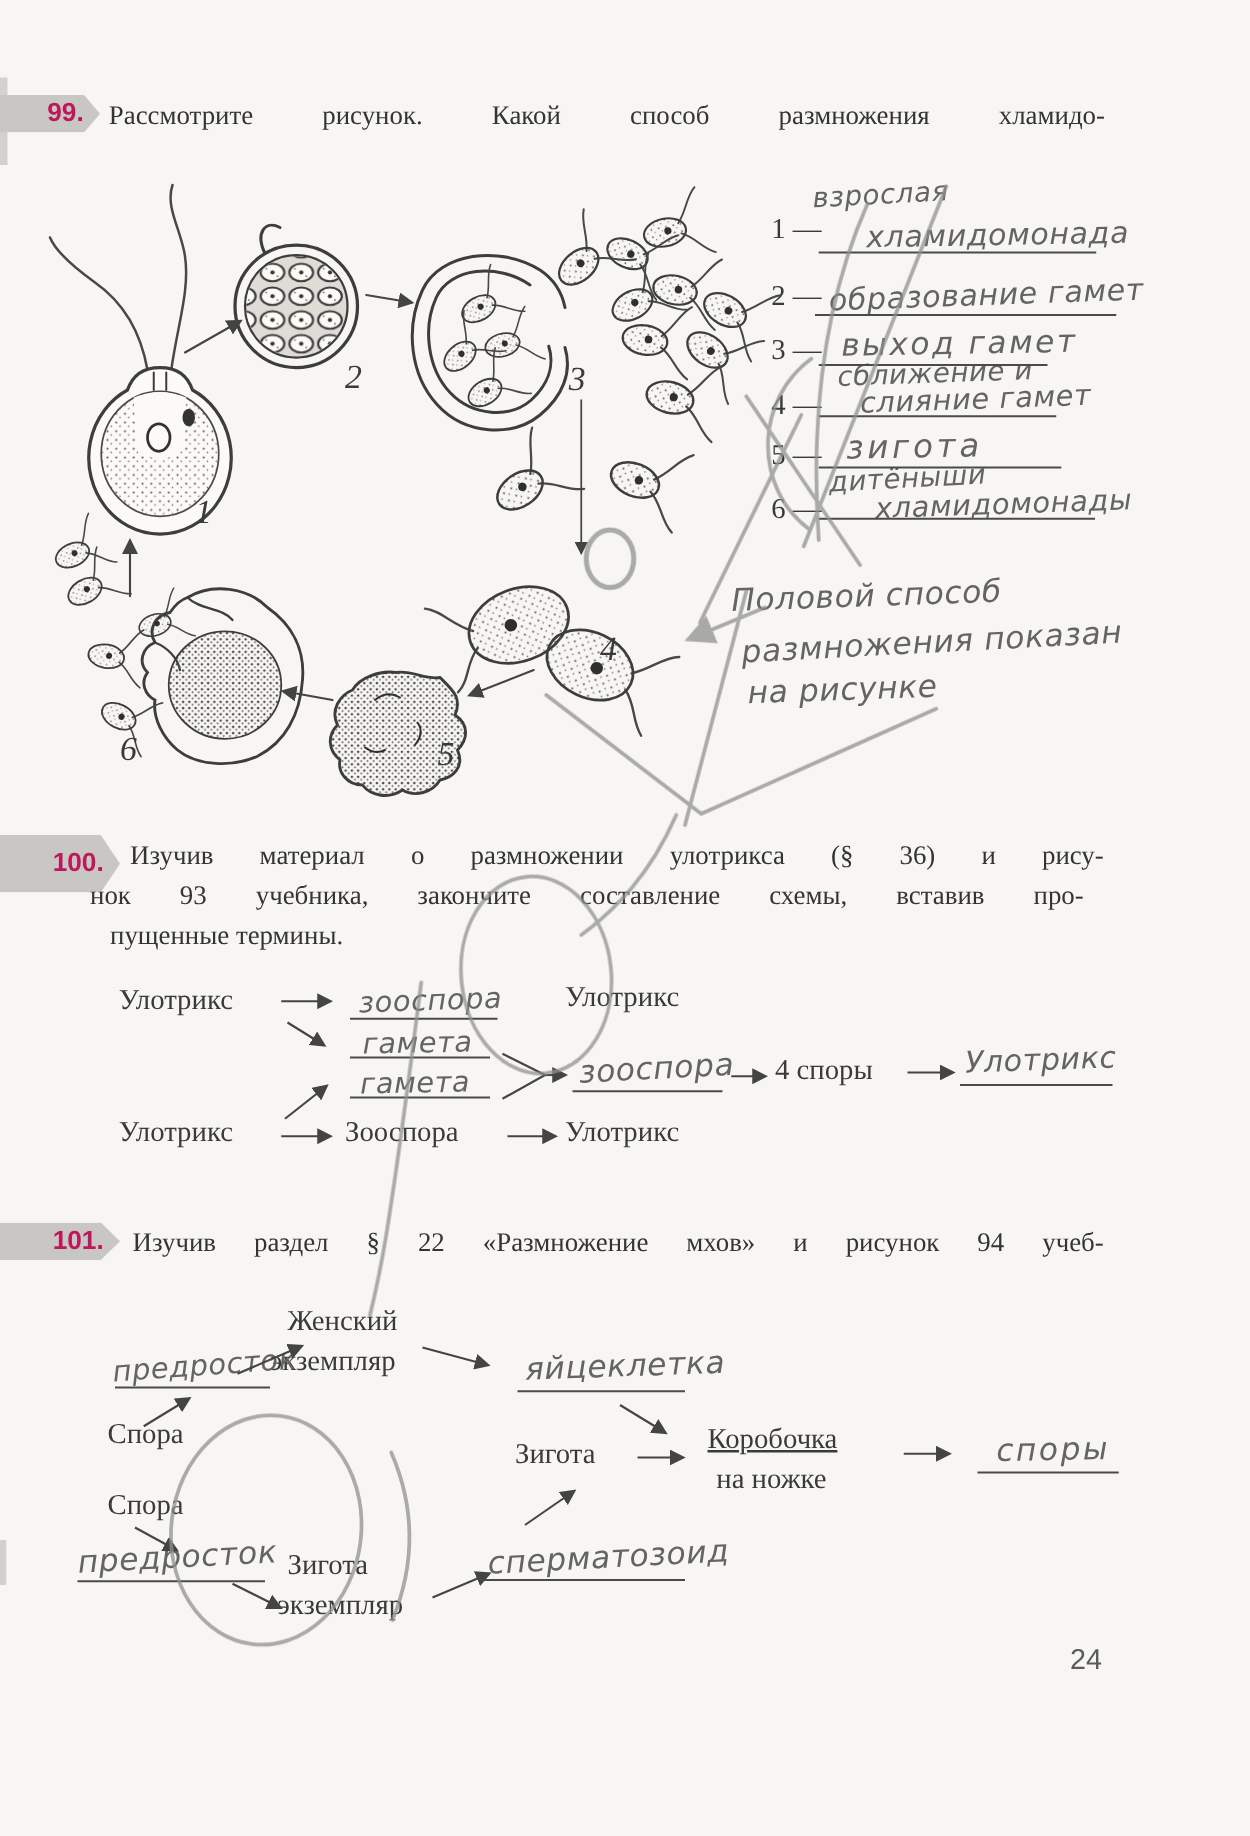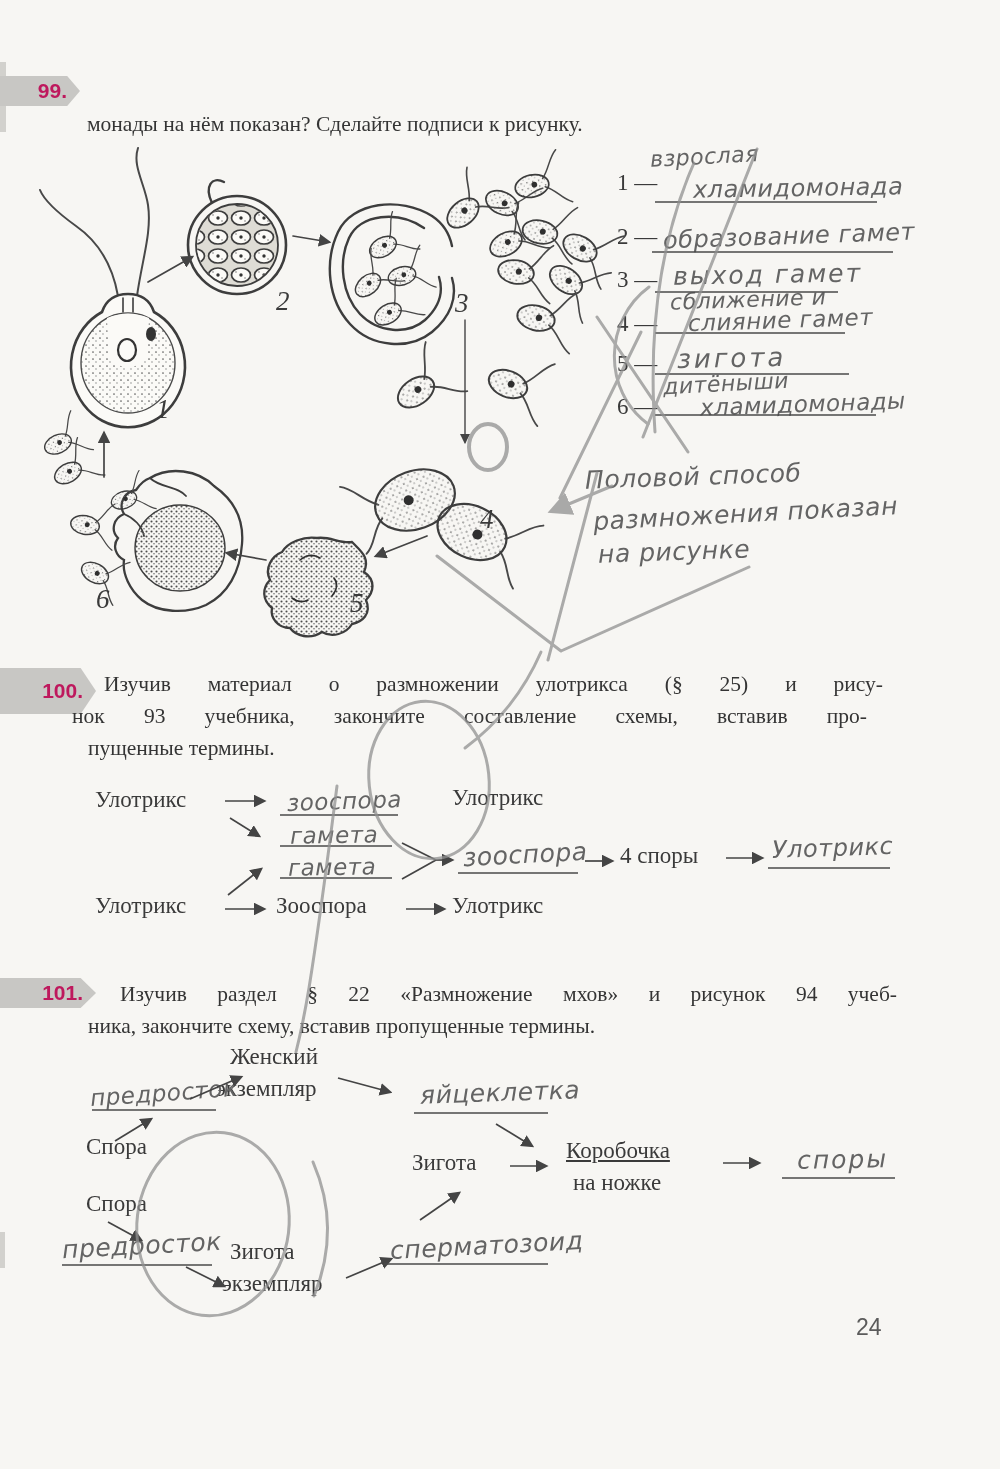--- a/index.html
+++ b/index.html
@@ -25,21 +25,21 @@
 <body>
 
 <div class="page">
 
   <div class="abs edge" style="left:0;top:62;width:6px;height:70px;top:62px;"></div>
   <div class="abs edge" style="left:0;top:1232px;width:5px;height:36px;"></div>
 
   <div class="abs badge" style="left:0;top:76px;width:80px;height:30px;">
     <span>99.</span>
   </div>
-  <div class="abs print" style="left:87px;top:109px;">монады на нём показан? Сделайте подписи к рисунку.</div>
+  <div class="abs print just" style="left:87px;top:77px;width:797px;">Рассмотрите рисунок. Какой способ размножения хламидо-</div>
 
   <div class="abs num" style="left:617px;top:170px;">1 —</div>
   <div class="abs num" style="left:617px;top:224px;">2 —</div>
   <div class="abs num" style="left:617px;top:267px;">3 —</div>
   <div class="abs num" style="left:617px;top:311px;">4 —</div>
   <div class="abs num" style="left:617px;top:351px;">5 —</div>
   <div class="abs num" style="left:617px;top:394px;">6 —</div>
 
   <div class="abs hand" style="left:650px;top:144px;font-size:22px;transform:rotate(-3deg);">взрослая</div>
   <div class="abs hand" style="left:693px;top:174px;font-size:24px;transform:rotate(-1deg);">хламидомонада</div>
@@ -51,42 +51,41 @@
   <div class="abs hand" style="left:663px;top:371px;font-size:22px;transform:rotate(-3deg);">дитёныши</div>
   <div class="abs hand" style="left:700px;top:391px;font-size:23px;transform:rotate(-2deg);">хламидомонады</div>
 
   <div class="abs hand" style="left:585px;top:462px;font-size:25px;transform:rotate(-2deg);">Половой способ</div>
   <div class="abs hand" style="left:593px;top:499px;font-size:25px;transform:rotate(-3deg);">размножения показан</div>
   <div class="abs hand" style="left:598px;top:537px;font-size:25px;transform:rotate(-2deg);">на рисунке</div>
 
   <div class="abs badge" style="left:0;top:668px;width:96px;height:46px;">
     <span>100.</span>
   </div>
-  <div class="abs print just" style="left:104px;top:669px;width:779px;">Изучив материал о размножении улотрикса (§ 25) и рису-</div>
+  <div class="abs print just" style="left:104px;top:669px;width:779px;">Изучив материал о размножении улотрикса (§ 36) и рису-</div>
   <div class="abs print just" style="left:72px;top:701px;width:795px;">нок 93 учебника, закончите составление схемы, вставив про-</div>
   <div class="abs print" style="left:88px;top:733px;">пущенные термины.</div>
 
   <div class="abs schemeword" style="left:95px;top:787px;">Улотрикс</div>
   <div class="abs schemeword" style="left:452px;top:785px;">Улотрикс</div>
   <div class="abs schemeword" style="left:620px;top:843px;">4 споры</div>
   <div class="abs schemeword" style="left:95px;top:893px;">Улотрикс</div>
   <div class="abs schemeword" style="left:276px;top:893px;">Зооспора</div>
   <div class="abs schemeword" style="left:452px;top:893px;">Улотрикс</div>
 
   <div class="abs hand" style="left:287px;top:788px;font-size:23px;transform:rotate(-2deg);">зооспора</div>
   <div class="abs hand" style="left:290px;top:822px;font-size:23px;transform:rotate(-1deg);">гамета</div>
   <div class="abs hand" style="left:288px;top:854px;font-size:23px;transform:rotate(-1deg);">гамета</div>
   <div class="abs hand" style="left:463px;top:840px;font-size:25px;transform:rotate(-3deg);">зооспора</div>
   <div class="abs hand" style="left:772px;top:834px;font-size:24px;transform:rotate(-2deg);">Улотрикс</div>
 
   <div class="abs badge" style="left:0;top:978px;width:96px;height:30px;">
     <span>101.</span>
   </div>
-  <div class="abs print just" style="left:106px;top:979px;width:777px;margin-left:14px;">Изучив раздел § 22 «Размножение мхов» и рисунок 94 учеб-</div>
-  <div class="abs print" style="left:88px;top:1011px;">ника, закончите схему, вставив пропущенные термины.</div>
+  <div class="abs print just" style="left:106px;top:979px;width:777px;">Изучив раздел § 22 «Размножение мхов» и рисунок 94 учеб-</div>
 
   <div class="abs schemeword" style="left:230px;top:1044px;">Женский</div>
   <div class="abs schemeword" style="left:216px;top:1076px;">экземпляр</div>
   <div class="abs schemeword" style="left:86px;top:1134px;">Спора</div>
   <div class="abs schemeword" style="left:412px;top:1150px;">Зигота</div>
   <div class="abs schemeword" style="left:566px;top:1138px;text-decoration:underline;">Коробочка</div>
   <div class="abs schemeword" style="left:573px;top:1170px;">на ножке</div>
   <div class="abs schemeword" style="left:86px;top:1191px;">Спора</div>
   <div class="abs schemeword" style="left:230px;top:1239px;">Зигота</div>
   <div class="abs schemeword" style="left:222px;top:1271px;">экземпляр</div>

